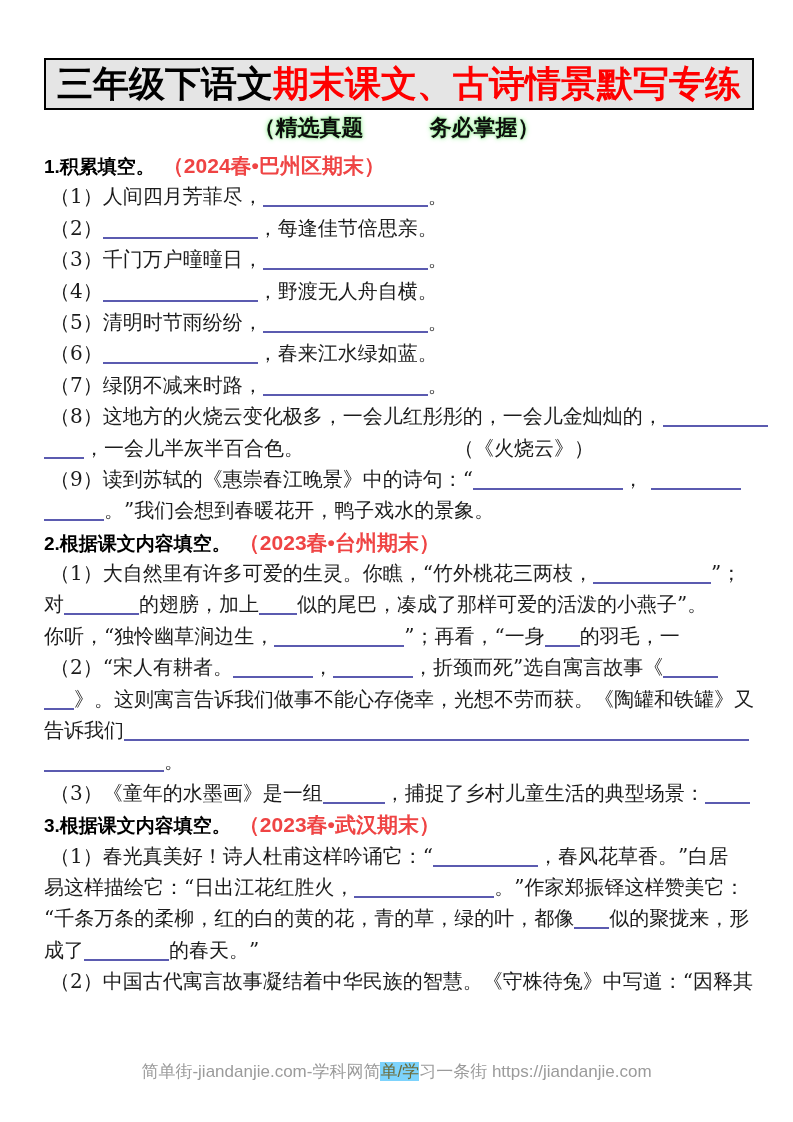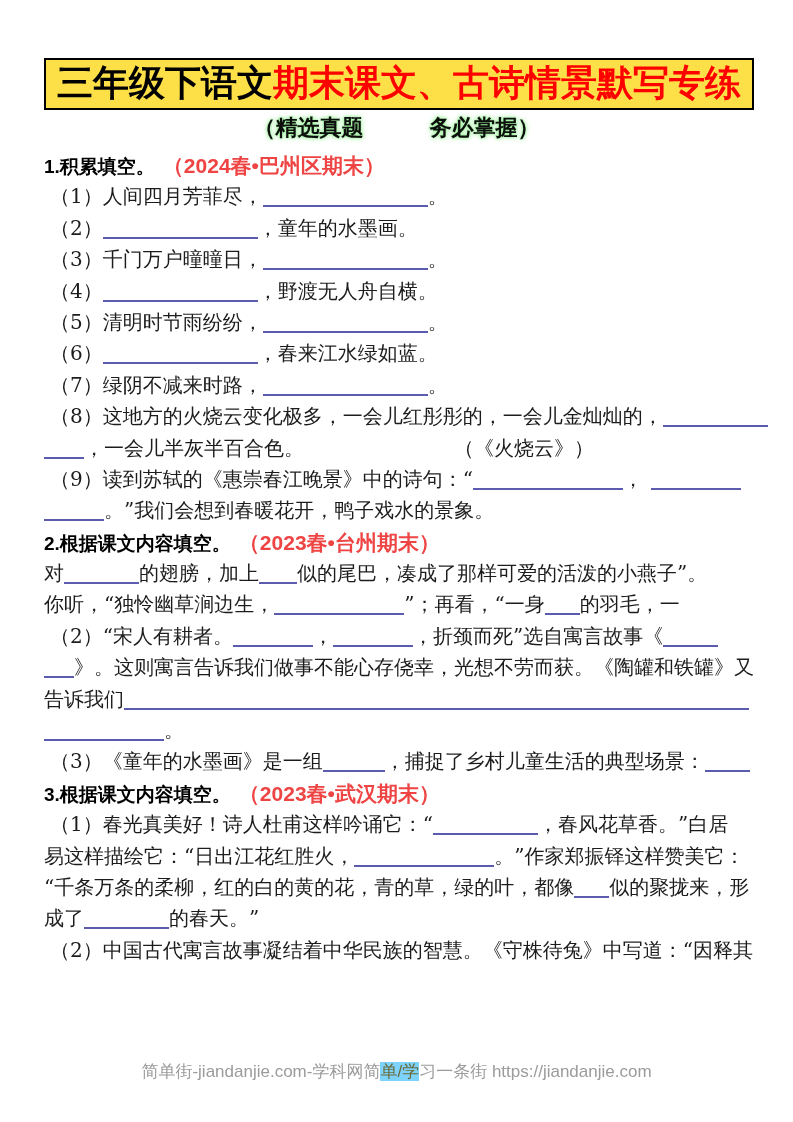--- a/index.html
+++ b/index.html
@@ -2,22 +2,22 @@
 <html><head>
 <meta charset="utf-8">
 <style>
   html,body{margin:0;padding:0;background:#ffffff;}
   .page{
     position:relative;width:793px;height:1122px;background:#ffffff;
     overflow:hidden;font-family:"DejaVu Serif",serif;
   }
   .banner{
     position:absolute;left:44px;top:58px;width:706px;height:48px;
-    background:#fde047;border:2px solid #000;
-    display:flex;align-items:flex-end;justify-content:center;
+    background:#e5e5e5;border:2px solid #000;
+    display:flex;align-items:center;justify-content:center;
     font-family:Liberation Serif, serif;font-weight:bold;
     font-size:36px;white-space:nowrap;letter-spacing:0px;color:#000;
   }
   .banner .red{color:#ff0000;}
   .subtitle{
     position:absolute;top:113px;left:0;width:100%;text-align:center;
     font-family:"Liberation Sans",sans-serif;font-weight:bold;
     font-size:22px;color:#0d0d0d;
     text-shadow:0 0 2px #8dec8d,0 0 4px #a8f2a8,0 0 6px #c2f5c2;
   }
@@ -47,31 +47,32 @@
   <div class="banner">
     <span>三年级下语文</span>
       <span class="red">期末课文、古诗情景默写专练</span>
   </div>
 
   <div class="subtitle">（精选真题　　　务必掌握）</div>
 
   <div class="content" id="lines-container">
       <div class="line"><span class="hb">1.积累填空。</span><span class="hr">（2024春•巴州区期末）</span></div>
       <div class="line"><span class="gap" style="width: 6px;"></span><span>（1）人间四月芳菲尽，</span><span class="blank" style="width: 165px;"></span><span>。</span></div>
-      <div class="line"><span class="gap" style="width: 6px;"></span><span>（2）</span><span class="blank" style="width: 155px;"></span><span>，童年的水墨画。</span></div>
+      <div class="line"><span class="gap" style="width: 6px;"></span><span>（2）</span><span class="blank" style="width: 155px;"></span><span>，每逢佳节倍思亲。</span></div>
       <div class="line"><span class="gap" style="width: 6px;"></span><span>（3）千门万户曈曈日，</span><span class="blank" style="width: 165px;"></span><span>。</span></div>
       <div class="line"><span class="gap" style="width: 6px;"></span><span>（4）</span><span class="blank" style="width: 155px;"></span><span>，野渡无人舟自横。</span></div>
       <div class="line"><span class="gap" style="width: 6px;"></span><span>（5）清明时节雨纷纷，</span><span class="blank" style="width: 165px;"></span><span>。</span></div>
       <div class="line"><span class="gap" style="width: 6px;"></span><span>（6）</span><span class="blank" style="width: 155px;"></span><span>，春来江水绿如蓝。</span></div>
       <div class="line"><span class="gap" style="width: 6px;"></span><span>（7）绿阴不减来时路，</span><span class="blank" style="width: 165px;"></span><span>。</span></div>
       <div class="line"><span class="gap" style="width: 6px;"></span><span>（8）这地方的火烧云变化极多，一会儿红彤彤的，一会儿金灿灿的，</span><span class="blank" style="width: 105px;"></span></div>
       <div class="line"><span class="blank" style="width: 40px;"></span><span>，一会儿半灰半百合色。</span><span class="gap" style="width: 150px;"></span><span>（《火烧云》）</span></div>
       <div class="line"><span class="gap" style="width: 6px;"></span><span>（9）读到苏轼的《惠崇春江晚景》中的诗句：“</span><span class="blank" style="width: 150px;"></span><span>，</span><span class="gap" style="width: 8px;"></span><span class="blank" style="width: 90px;"></span></div>
       <div class="line"><span class="blank" style="width: 60px;"></span><span>。”我们会想到春暖花开，鸭子戏水的景象。</span></div>
       <div class="line"><span class="hb">2.根据课文内容填空。</span><span class="hr">（2023春•台州期末）</span></div>
+      <div class="line"><span class="gap" style="width: 6px;"></span><span>（1）大自然里有许多可爱的生灵。你瞧，“竹外桃花三两枝，</span><span class="blank" style="width: 118px;"></span><span>”；</span></div>
       <div class="line"><span>对</span><span class="blank" style="width: 75px;"></span><span>的翅膀，加上</span><span class="blank" style="width: 38px;"></span><span>似的尾巴，凑成了那样可爱的活泼的小燕子”。</span></div>
       <div class="line"><span>你听，“独怜幽草涧边生，</span><span class="blank" style="width: 130px;"></span><span>”；再看，“一身</span><span class="blank" style="width: 35px;"></span><span>的羽毛，一</span></div>
       <div class="line"><span class="gap" style="width: 6px;"></span><span>（2）“宋人有耕者。</span><span class="blank" style="width: 80px;"></span><span>，</span><span class="blank" style="width: 80px;"></span><span>，折颈而死”选自寓言故事《</span><span class="blank" style="width: 55px;"></span></div>
       <div class="line"><span class="blank" style="width: 30px;"></span><span>》。这则寓言告诉我们做事不能心存侥幸，光想不劳而获。《陶罐和铁罐》又</span></div>
       <div class="line"><span>告诉我们</span><span class="blank" style="width: 625px;"></span></div>
       <div class="line"><span class="blank" style="width: 120px;"></span><span>。</span></div>
       <div class="line"><span class="gap" style="width: 6px;"></span><span>（3）《童年的水墨画》是一组</span><span class="blank" style="width: 62px;"></span><span>，捕捉了乡村儿童生活的典型场景：</span><span class="blank" style="width: 45px;"></span></div>
       <div class="line"><span class="hb">3.根据课文内容填空。</span><span class="hr">（2023春•武汉期末）</span></div>
       <div class="line"><span class="gap" style="width: 6px;"></span><span>（1）春光真美好！诗人杜甫这样吟诵它：“</span><span class="blank" style="width: 105px;"></span><span>，春风花草香。”白居</span></div>
       <div class="line"><span>易这样描绘它：“日出江花红胜火，</span><span class="blank" style="width: 140px;"></span><span>。”作家郑振铎这样赞美它：</span></div>

